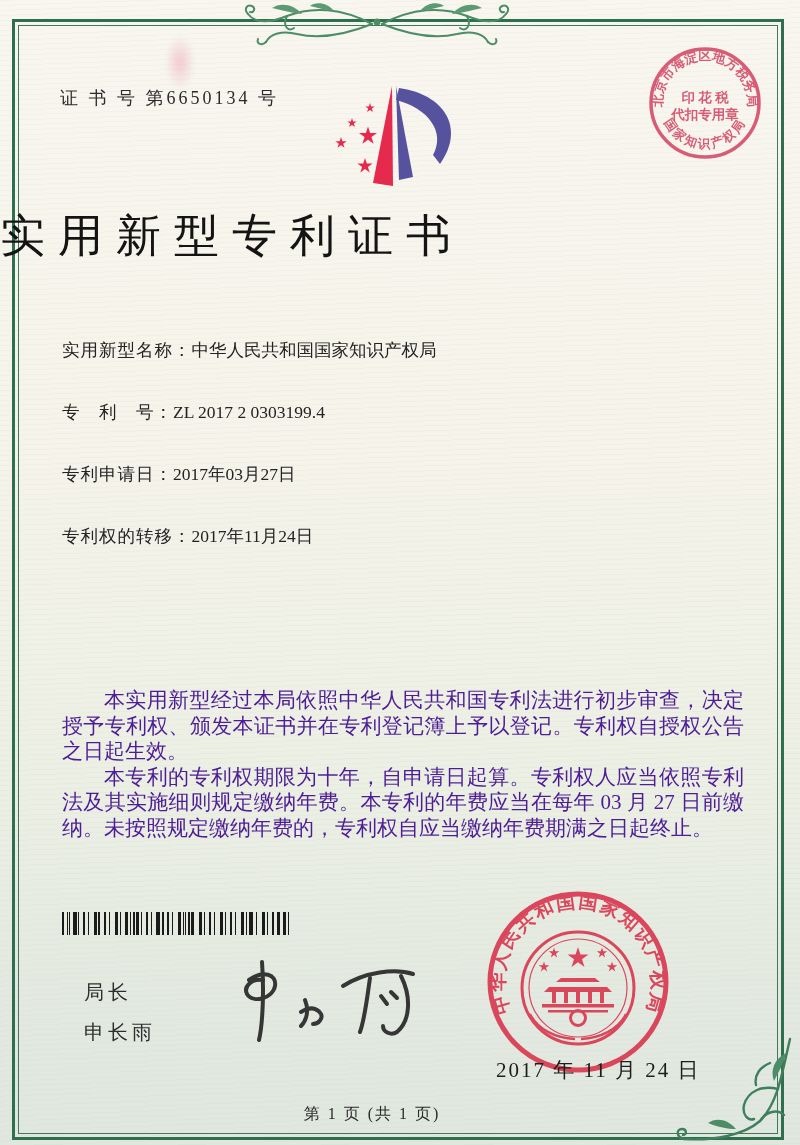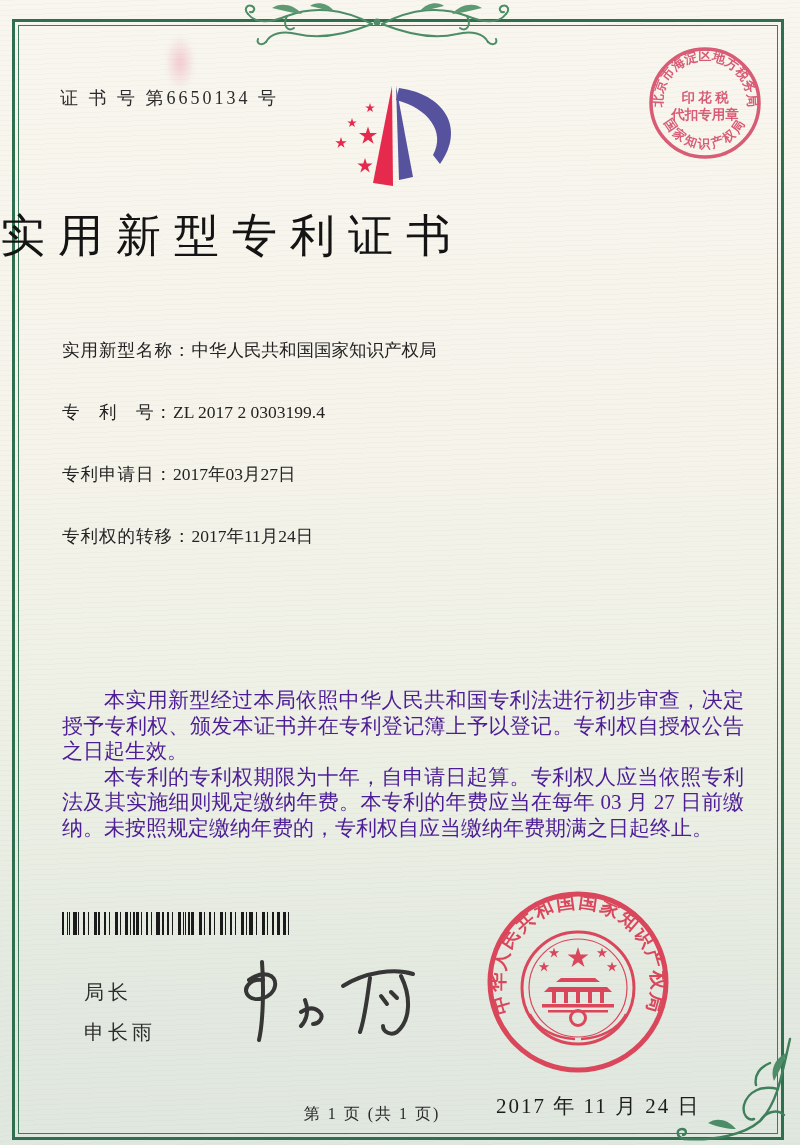--- a/index.html
+++ b/index.html
@@ -32,21 +32,21 @@
     line-height:25.5px;text-align:justify;color:#4c1d95;}
   .body-text p{margin:0;text-indent:2em;}
   .barcode{position:absolute;left:62px;top:912px;width:231px;height:23px;
     background-image:
       repeating-linear-gradient(90deg,#1b1b1b 0 2px,rgba(0,0,0,0) 2px 5px,#1b1b1b 5px 6px,rgba(0,0,0,0) 6px 11px,#1b1b1b 11px 14px,rgba(0,0,0,0) 14px 16px,#1b1b1b 16px 17px,rgba(0,0,0,0) 17px 21px),
       repeating-linear-gradient(90deg,rgba(0,0,0,0) 0 7px,#1b1b1b 7px 8px,rgba(0,0,0,0) 8px 13px,#1b1b1b 13px 15px,rgba(0,0,0,0) 15px 29px);}
   .sig-titles{position:absolute;left:72px;top:972px;font-family:"Liberation Sans","DejaVu Sans",sans-serif;
     font-size:20px;letter-spacing:4px;color:#2e2e2e;line-height:40px;margin-left:12px;}
   .signature{position:absolute;left:205px;top:948px;}
   .seal-bottom{position:absolute;left:478px;top:882px;opacity:.93;}
-  .seal-date{position:absolute;left:496px;top:1092px;font-size:21px;letter-spacing:2px;color:#1d1d1d;}
+  .seal-date{position:absolute;left:496px;top:1056px;font-size:21px;letter-spacing:2px;color:#1d1d1d;}
   .footer{position:absolute;left:0;top:1104px;width:100%;text-align:center;font-size:16px;
     letter-spacing:2px;color:#2a2a2a;transform:translateX(-28px);}
   .orn-top{position:absolute;left:242px;top:0px;}
   .orn-corner{position:absolute;right:6px;bottom:0px;}
   svg text{font-family:"Liberation Serif","DejaVu Serif",serif;}
 </style>
 </head>
 <body>
 
 <div class="page">

